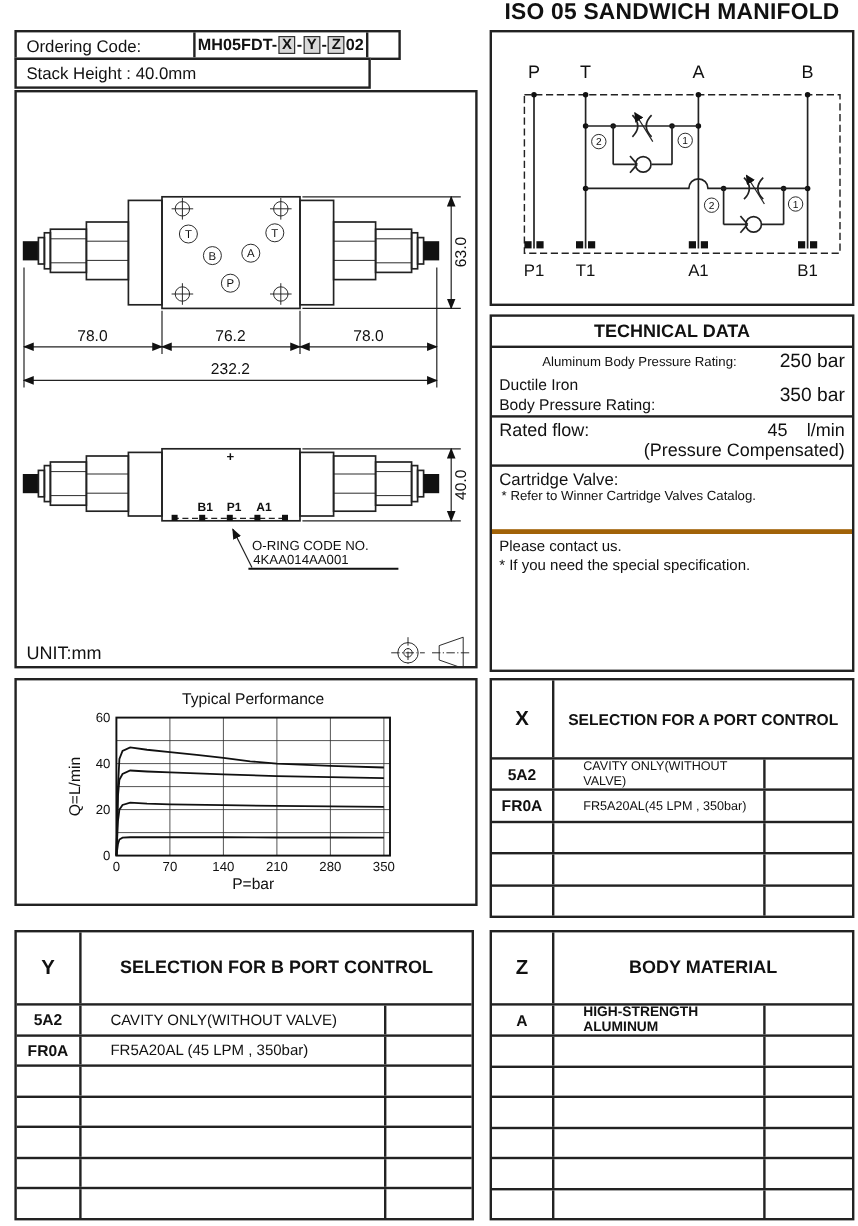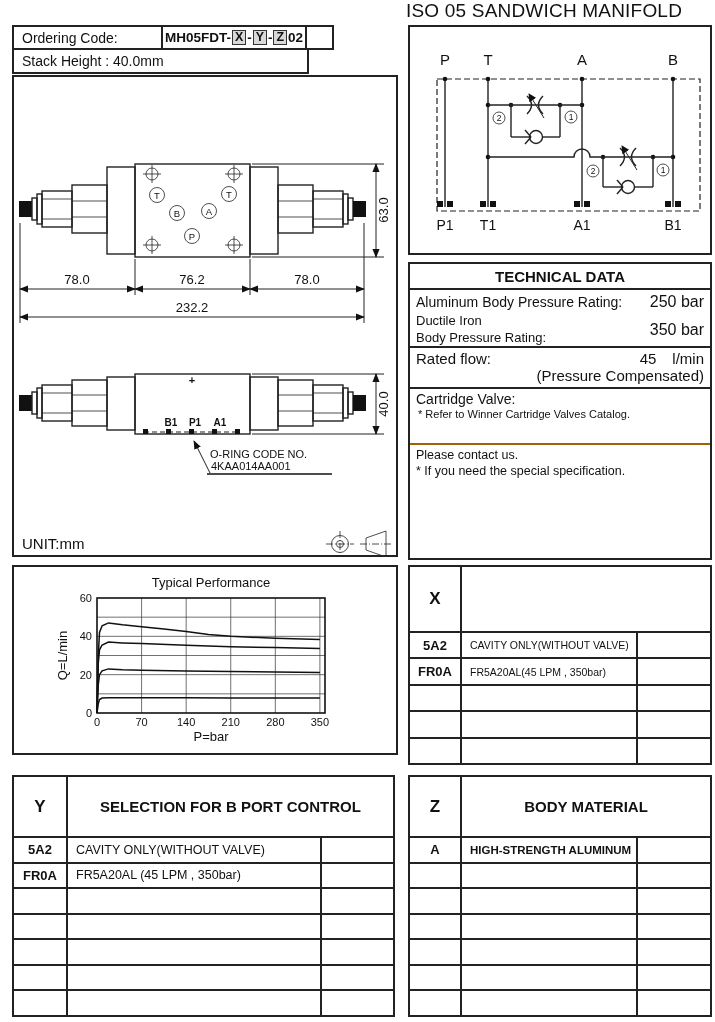--- a/index.html
+++ b/index.html
@@ -2,22 +2,22 @@
 <html><head>
 <meta charset="utf-8">
 <style>
   * { margin:0; padding:0; box-sizing:border-box; }
   html,body { background:#ffffff; }
   body { width:715px; height:1022px; position:relative; font-family:"Liberation Sans", sans-serif; color:#111; }
   .abs { position:absolute; }
   .bordered { border:2px solid #222; background:#fff; }
 
   
-  #page-title { left:392px; top:0; width:304px; height:22px; text-align:center;
-    font-size:19px; font-weight:normal; letter-spacing:0.2px; }
+  #page-title { left:408px; top:0; width:304px; height:22px; text-align:center;
+    font-size:19px; font-weight:bold; letter-spacing:0.2px; }
 
   
   #ordering-row1 { left:12px; top:25px; width:322px; height:25px; display:flex; }
   #ordering-row1 .oc-label { width:149px; border-right:2px solid #222; display:flex; align-items:center; padding-left:8px; font-size:14px; }
   #ordering-row1 .oc-code  { width:144px; border-right:2px solid #222; display:flex; align-items:center; justify-content:center; font-size:13.5px; font-weight:bold; }
   #ordering-row1 .oc-extra { flex:1; }
   #ordering-row2 { left:12px; top:48px; width:297px; height:26px; display:flex; align-items:center; padding-left:8px; font-size:14px; }
 
   .boxed { display:inline-block; border:1.5px solid #333; background:#d9d9d9; padding:0 2px; margin:0 1px; line-height:1.1; font-weight:bold; font-size:0.92em; }
   .part-text { white-space:pre; }
@@ -39,49 +39,49 @@
   .schem-port { font-size:15px; }
   .schem-port-b { font-size:14px; }
   .circnum { font-size:8.5px; }
   .ctick { font-size:11px; }
   .ctitle { font-size:13px; }
   .caxis { font-size:13px; }
 
   
   #tech-panel .tech-title { height:26px; border-bottom:2px solid #222; display:flex; align-items:center; justify-content:center; font-weight:bold; font-size:15px; }
   .tech-r1 { height:23px; display:flex; align-items:center; padding:0 6px; }
-  .tech-r1 .tl { flex:1; font-size:14px; }
+  .tech-r1 .tl { flex:1; font-size:11px;text-align:center; }
   .tech-r2 { height:35px; border-bottom:2px solid #222; display:flex; align-items:center; padding:0 6px; }
   .tech-r2 .tl { flex:1; font-size:13px; line-height:1.3; }
   .tv { font-size:16px; }
   .tech-r3 { height:41px; border-bottom:2px solid #222; padding:2px 6px; }
   .tech-r3 .line1 { display:flex; align-items:center; }
   .tech-r3 .line1 .tl { font-size:15px; flex:1; }
   .tech-r3 .line1 .tv { font-size:15px;margin-left:42px; }
   .tech-r3 .line1 .unit { margin-left:16px; }
   .tech-r3 .line2 { text-align:right; font-size:15px; }
-  .tech-r4 { height:56px; border-bottom:2px solid #a16207; padding:2px 6px; font-size:14px; }
+  .tech-r4 { height:56px; border-bottom:4px solid #a16207; padding:2px 6px; font-size:14px; }
   .tech-r4 .ref-line { padding-left:22px; }
   .tech-r4 .cat-note { font-size:11px; padding-left:2px; margin-top:1px; }
   .tech-weight { margin:3px 4px 0 4px; border:2px solid #222; display:grid; grid-template-columns:90px 1fr; }
   .tech-weight .wm  { height:40px; border-right:2px solid #222; border-bottom:2px solid #222; display:flex; align-items:center; justify-content:center; font-size:14px; }
   .tech-weight .wd  { height:40px; border-bottom:2px solid #222; padding:3px 6px; font-size:11.5px; line-height:1.35; white-space:pre; }
   .tech-weight .we1 { height:38px; border-right:2px solid #222; }
   .tech-weight .we2 { height:38px; }
   .tech-foot { flex:1; padding:3px 6px; font-size:12.5px; line-height:1.25; }
 
   
   .sel-table { display:flex; flex-direction:column; }
   .sel-header { display:flex; border-bottom:2px solid #222; }
   .sel-letter { border-right:2px solid #222; display:flex; align-items:center; justify-content:center; font-weight:bold; font-size:17px; }
   .sel-title  { flex:1; display:flex; align-items:center; justify-content:center; font-weight:bold; }
   .sel-row { display:flex; flex:1; border-bottom:2px solid #222; }
   .sel-row:last-child { border-bottom:none; }
   .sc1 { border-right:2px solid #222; display:flex; align-items:center; justify-content:center; font-weight:bold; font-size:13px; }
-  .sc2 { flex:1; border-right:2px solid #222; display:flex; align-items:center; padding-left:8px; }
+  .sc2 { flex:1; border-right:2px solid #222; display:flex; align-items:center; padding-left:24px; }
   .sc3 { width:72px; }
 
   #table-x { left:408px; top:565px; width:304px; height:200px; }
   #table-x .sel-header { height:66px; }
   #table-x .sel-letter, #table-x .sc1 { width:52px; }
   #table-x .sel-title { font-size:13px; }
   #table-x .sc2 { font-size:10.5px; }
 
   #table-y { left:12px; top:775px; width:383px; height:242px; }
   #table-y .sel-header { height:61px; }
@@ -416,20 +416,21 @@
       <polyline points="83.0,146.0 84.3,136.4 85.5,132.6 88.1,131.1 94.5,130.7 127.6,130.7 172.2,130.7 216.7,130.9 261.3,130.9 305.9,131.1" fill="none" stroke="#111" stroke-width="1.5"></polyline>
       <text x="197" y="20" text-anchor="middle" class="ctitle">Typical Performance</text>
       <text x="197" y="174" text-anchor="middle" class="caxis">P=bar</text>
       <text x="53" y="88.5" text-anchor="middle" class="caxis" transform="rotate(-90 53 88.5)">Q=L/min</text>
     </svg>
 </div>
 
 <div class="abs bordered sel-table" id="table-x">
     <div class="sel-header">
       <div class="sel-letter">X</div>
+      <div class="sel-title">SELECTION FOR A PORT CONTROL</div>
     </div>
     <div class="sel-row">
       <div class="sc1">5A2</div>
       <div class="sc2">CAVITY ONLY(WITHOUT VALVE)</div>
       <div class="sc3"></div>
     </div>
     <div class="sel-row">
       <div class="sc1">FR0A</div>
       <div class="sc2">FR5A20AL(45 LPM , 350bar)</div>
       <div class="sc3"></div>

